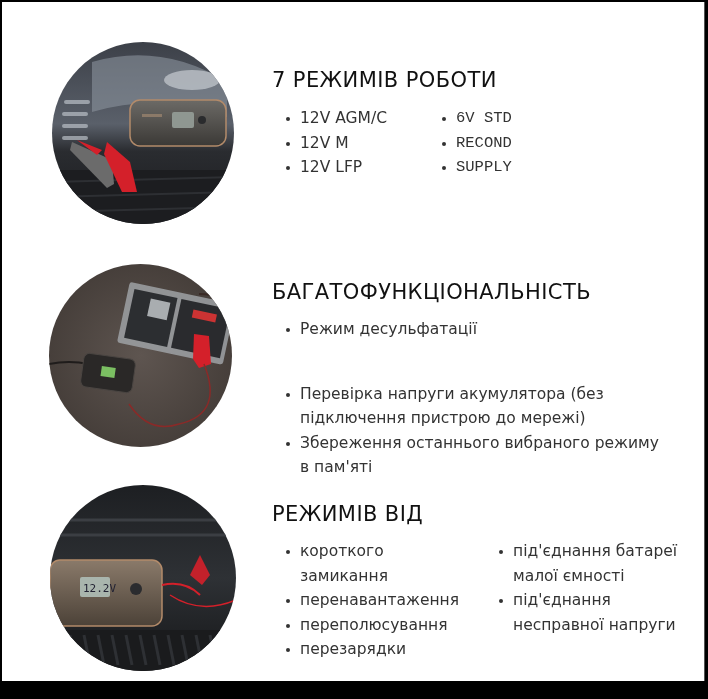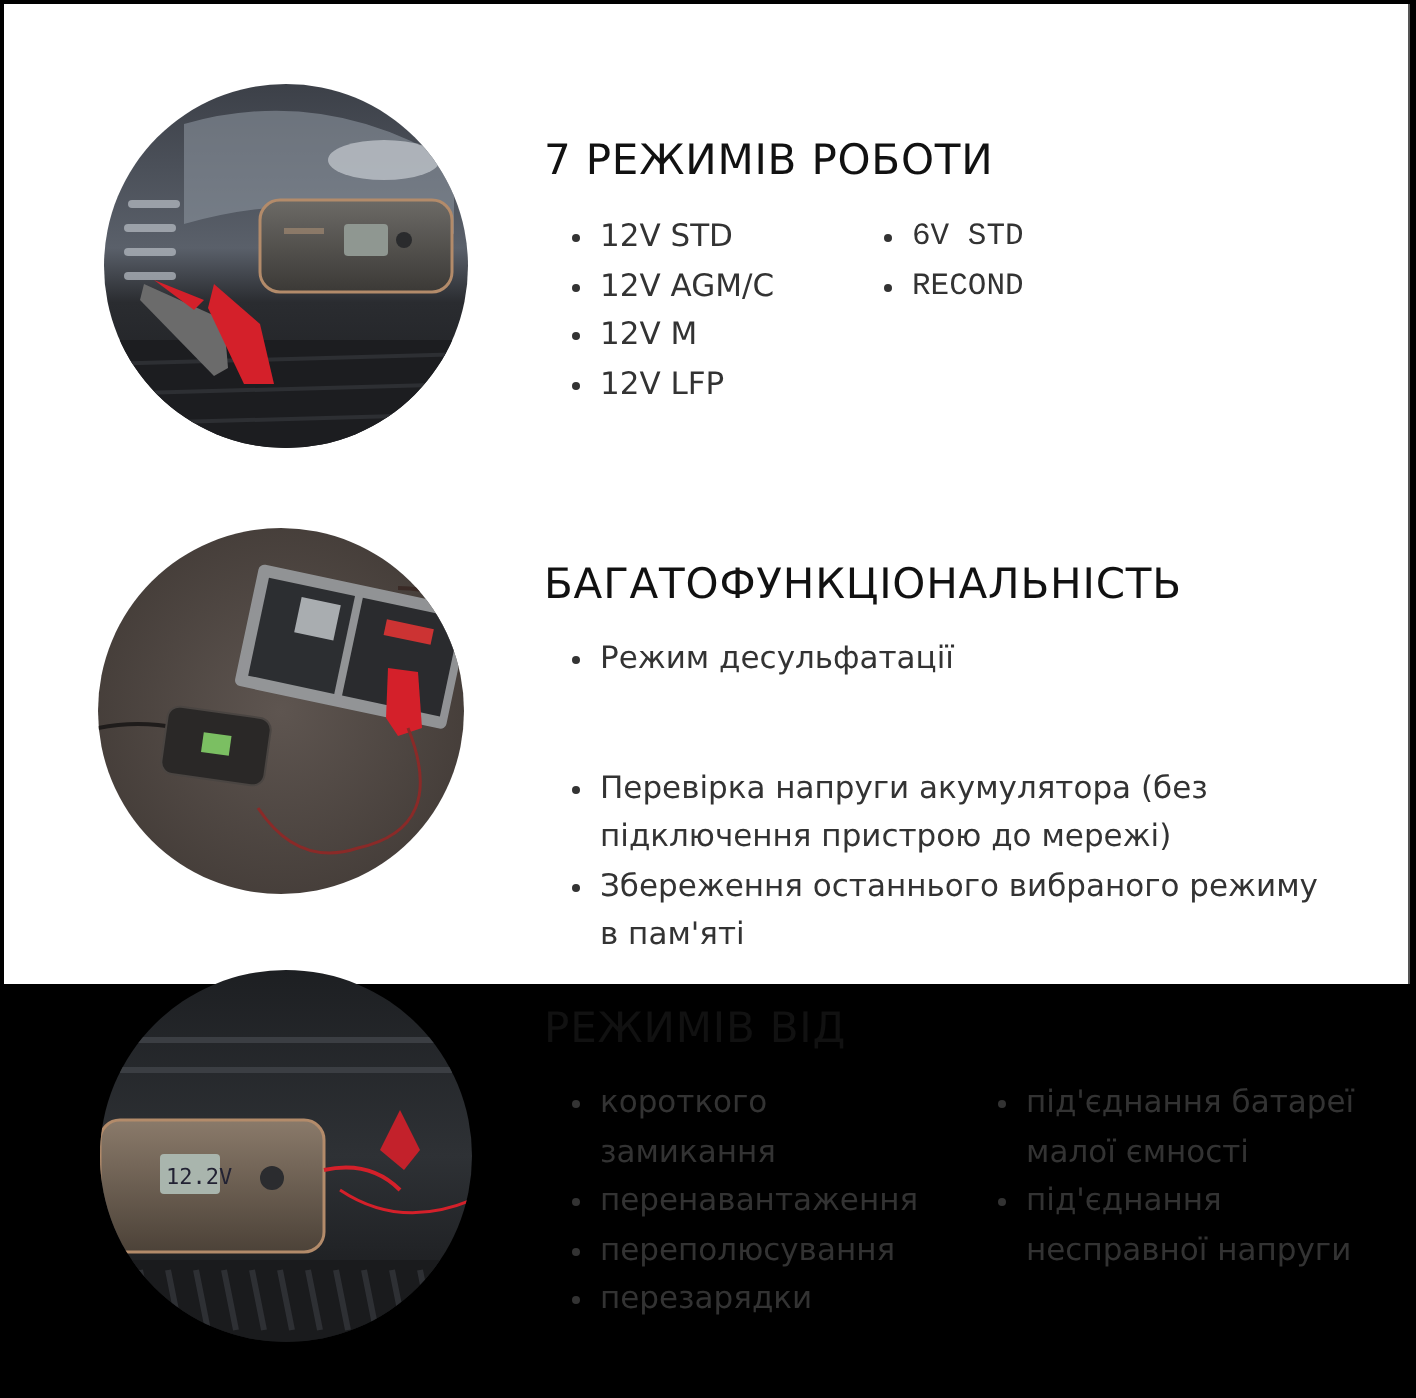--- a/index.html
+++ b/index.html
@@ -12,21 +12,21 @@
       position: relative;
       background: #000;
       overflow: hidden;
       font-family: "DejaVu Sans", "Liberation Sans", sans-serif;
     }
     .frame {
       position: absolute;
       left: 2px;
       top: 2px;
       width: 702px;
-      height: 490px;
+      height: 679px;
       background: #fff;
       border-right: 1px solid #555;
     }
     .photo {
       position: absolute;
       border-radius: 50%;
       overflow: hidden;
       text-align: right;
     }
     .heading {
@@ -104,29 +104,29 @@
       <rect x="90" y="72" width="20" height="3" fill="#a08870" opacity="0.7"></rect>
       <path d="M20 100 L60 118 L62 142 L55 146 L18 108 Z" fill="#6b6b6b"></path>
       <path d="M55 100 L78 120 L85 150 L70 150 L52 112 Z" fill="#d4202a"></path>
       <path d="M25 98 L50 108 L45 113 Z" fill="#d4202a"></path>
     </svg>
   </div>
 
   <h2 class="heading" style="top:66px;">7 РЕЖИМІВ РОБОТИ</h2>
 
   <ul class="list" style="left:284px; top:104px;">
-    <li>12V STD</li>
     <li>12V AGM/C</li>
     <li>12V M</li>
     <li>12V LFP</li>
   </ul>
 
   <ul class="list" style="left:440px; top:104px;font-family:Liberation Mono, monospace;">
     <li>6V STD</li>
     <li>RECOND</li>
+    <li>SUPPLY</li>
   </ul>
 
   <div class="photo" style="left:47px; top:262px; width:183px; height:183px;">
     <svg width="183" height="183" viewBox="0 0 183 183">
       <defs>
         <radialGradient id="g2bg" cx="0.5" cy="0.5" r="0.7">
           <stop offset="0" stop-color="#5e5550"></stop>
           <stop offset="1" stop-color="#3d3632"></stop>
         </radialGradient>
       </defs>

